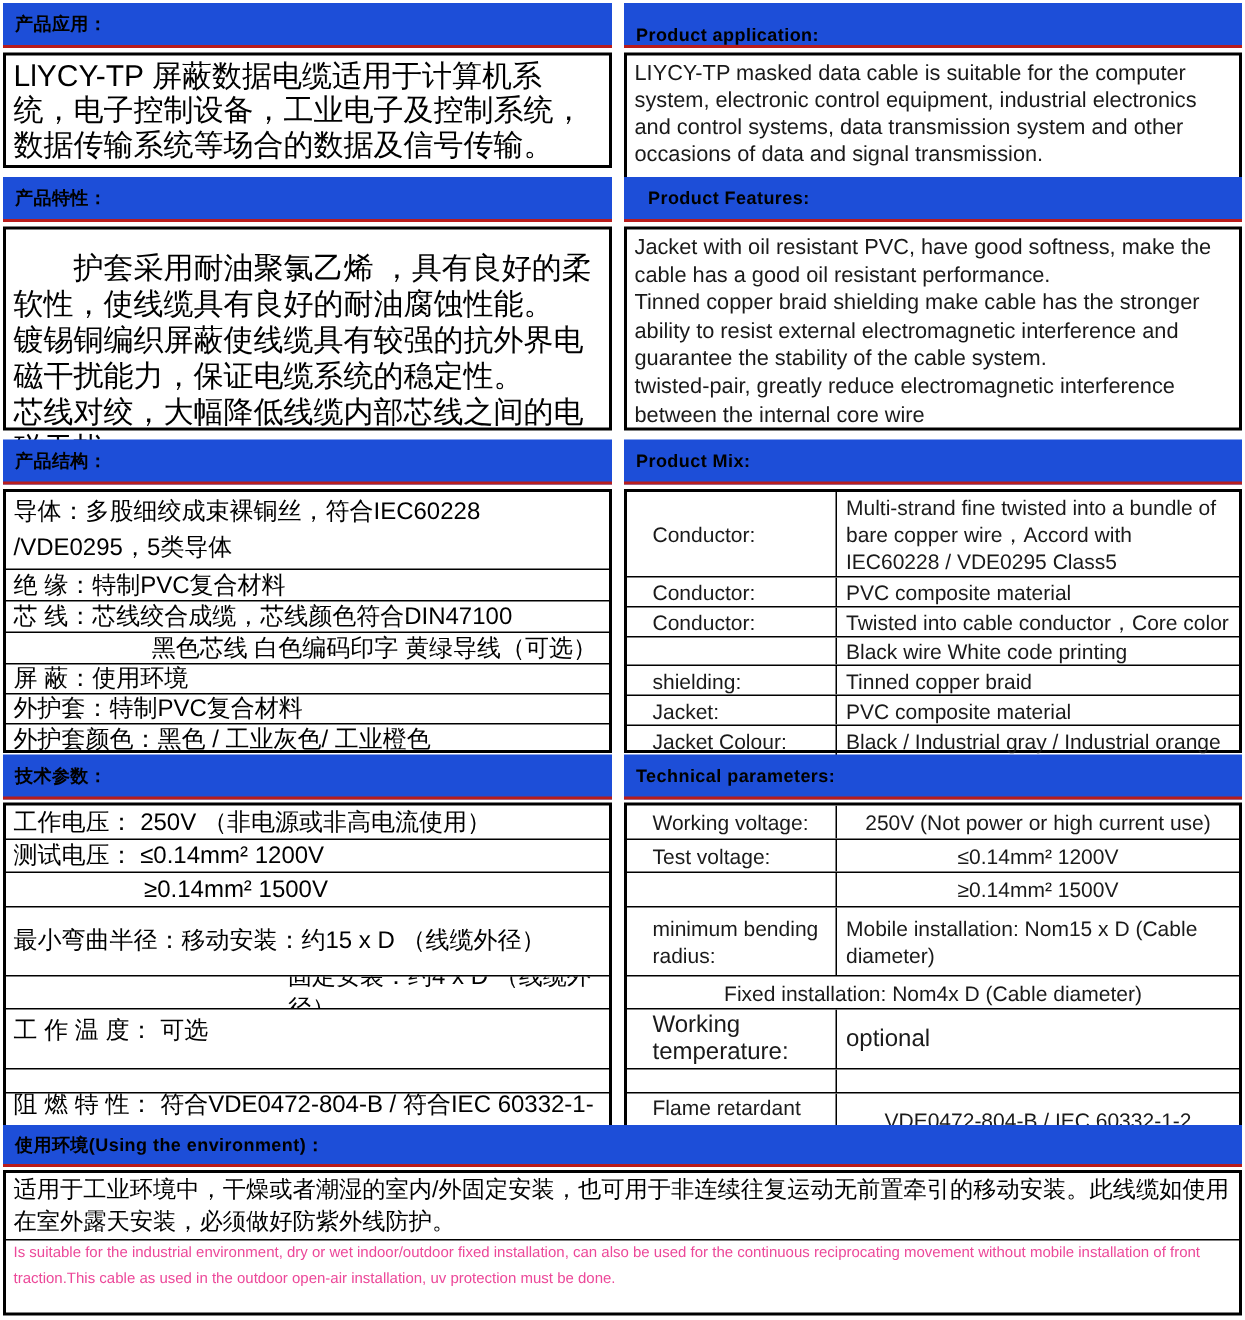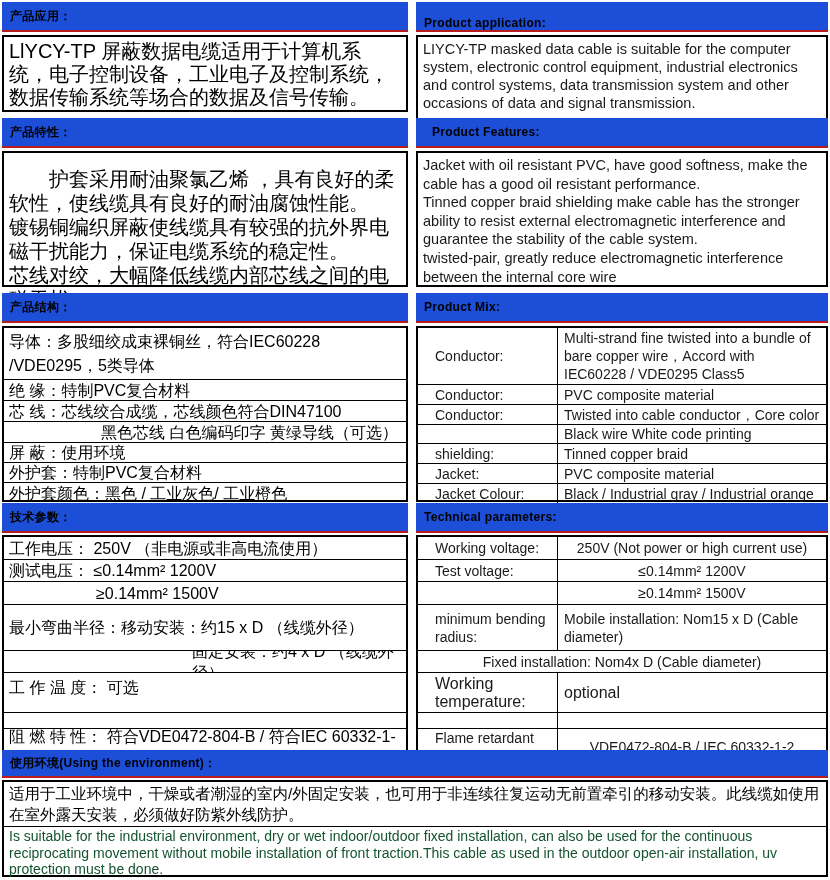--- a/index.html
+++ b/index.html
@@ -30,21 +30,21 @@
   .cell.value{flex:1;padding:1px 6px;display:flex;align-items:center;}
   .cell.center{justify-content:center;text-align:center;}
   .trow.span .cell.value{border:none;}
   
   .h19{height:19px}.h20{height:20px}.h21{height:21px}.h22{height:22px}.h23{height:23px}
   .h16{height:16px}.h35{height:35px}.h40{height:40px}.h46{height:46px}
   .h52{height:52px}.h57{height:57px}
   .envrow{border-bottom:1px solid #000;padding:1px 5px;box-sizing:border-box;overflow:hidden;}
   .envrow:last-child{border-bottom:none;}
   .env-zh{font-size:15.5px;line-height:21px;}
-  .env-en{font-size:14px;line-height:16.5px;color:#14532d;}
+  .env-en{font-size:10px;line-height:16.5px;color:#ec4899;}
 </style>
 </head>
 <body>
 
 <div id="page">
 
   <div class="abs hdr" style="left:2px;top:2px;width:406px;height:30px;">
     <span>产品应用：</span>
   </div>
   <div class="abs hdr" style="left:416px;top:2px;width:412px;height:30px;align-items:flex-end;">

